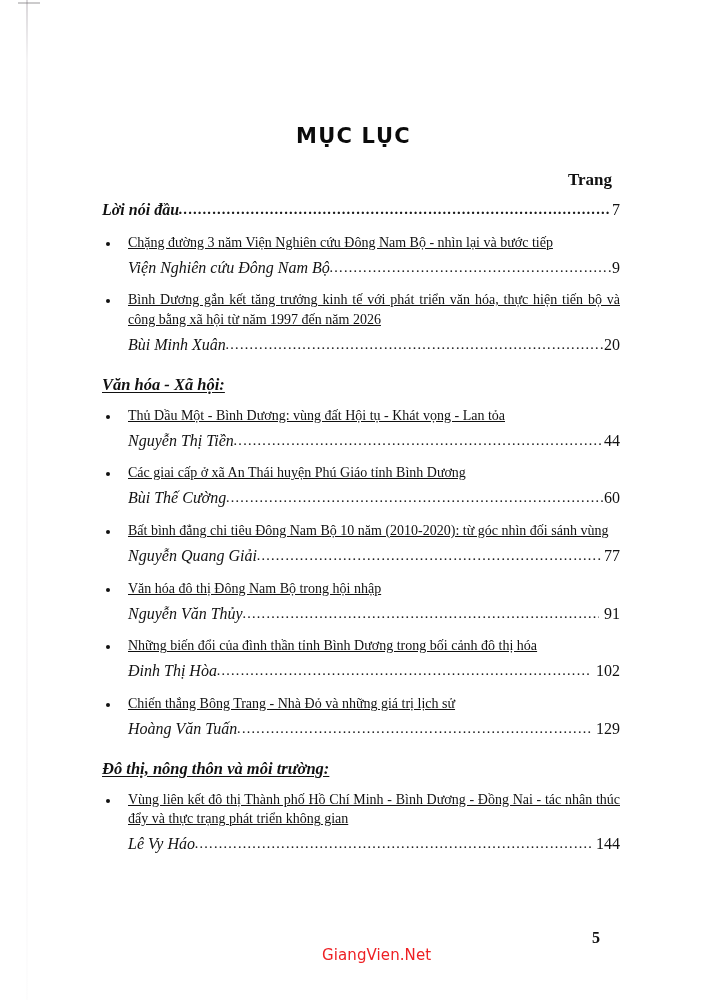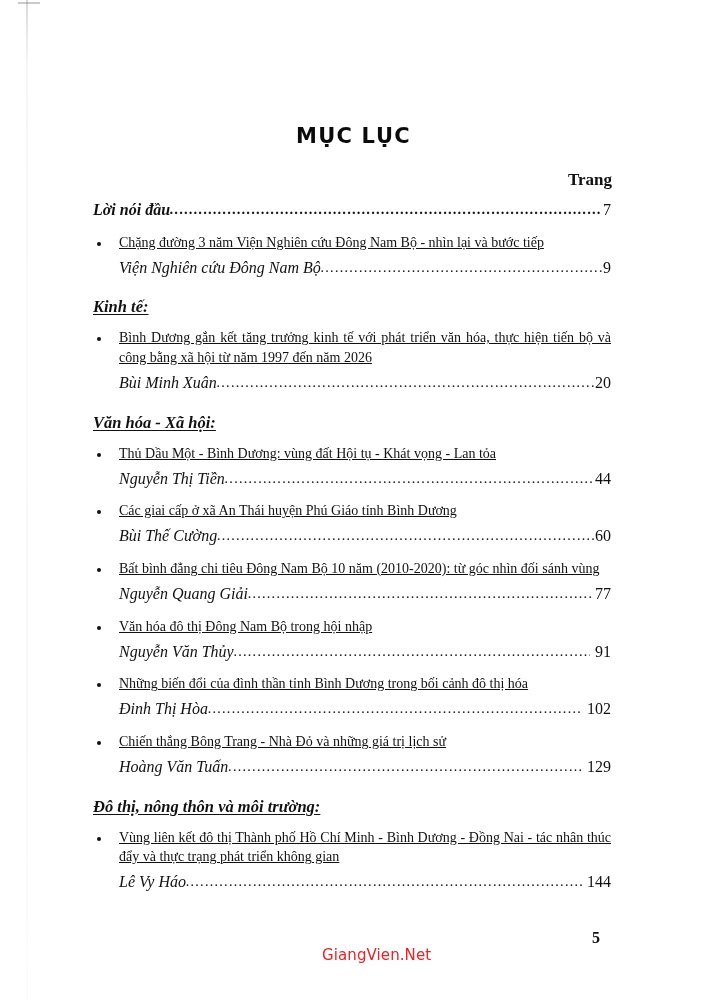--- a/index.html
+++ b/index.html
@@ -62,21 +62,21 @@
   .trang-label {
     position: absolute;
     right: 95px;
     top: 170px;
     font-weight: bold;
     font-size: 17px;
   }
 
   .toc {
     position: absolute;
-    left: 93px;
+    left: 102px;
     top: 198px;
     width: 518px;
   }
 
   
   .section-head {
     font-style: italic;
     font-weight: bold;
     font-size: 16.5px;
     text-decoration: underline;
@@ -191,21 +191,20 @@
     <div class="entry">
       <span class="bullet"></span>
       <p class="entry-title nojustify">Chặng đường 3 năm Viện Nghiên cứu Đông Nam Bộ - nhìn lại và bước tiếp</p>
       <div class="leader-row author-row">
         <span class="lr-text">Viện Nghiên cứu Đông Nam Bộ</span>
         <span class="lr-dots">................................................................................................................................</span>
         <span class="lr-page">9</span>
       </div>
     </div>
 
-    <div class="section-head gap-before">Kinh tế:</div>
     <div class="entry">
       <span class="bullet"></span>
       <p class="entry-title">Bình Dương gắn kết tăng trưởng kinh tế với phát triển văn hóa, thực hiện tiến bộ và công bằng xã hội từ năm 1997 đến năm 2026</p>
       <div class="leader-row author-row">
         <span class="lr-text">Bùi Minh Xuân</span>
         <span class="lr-dots">................................................................................................................................</span>
         <span class="lr-page">20</span>
       </div>
     </div>
 

